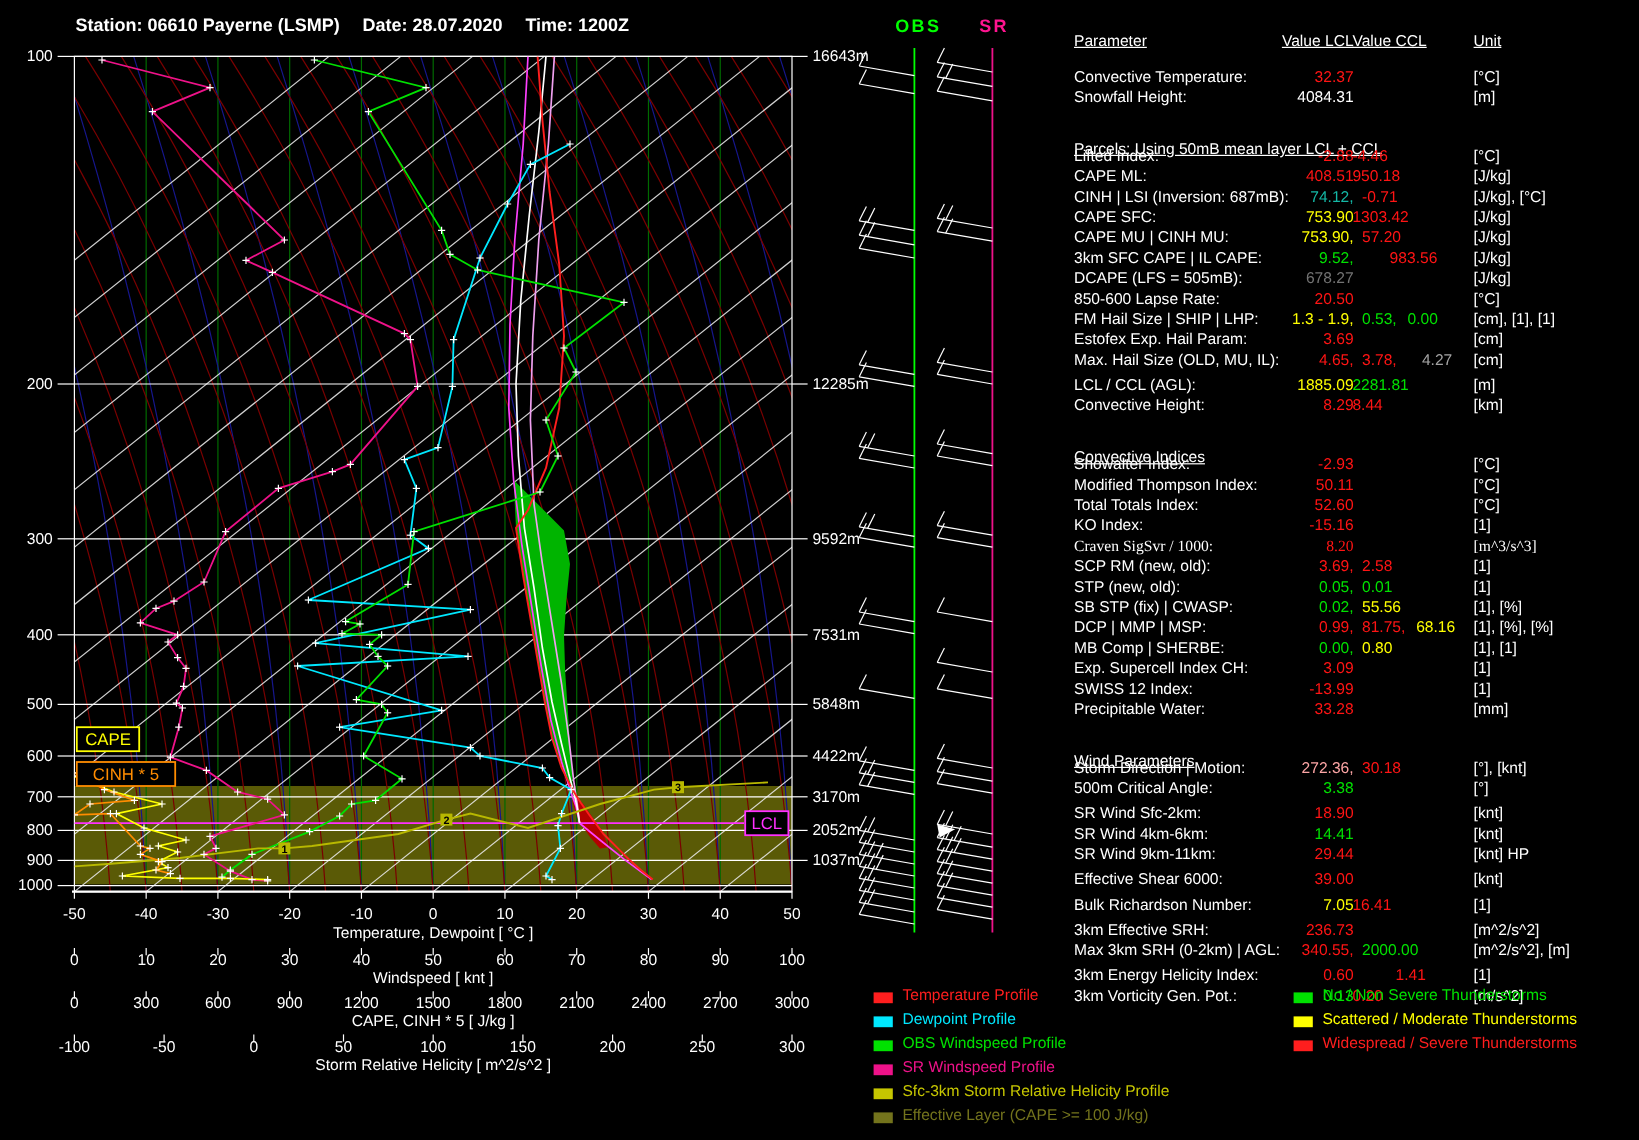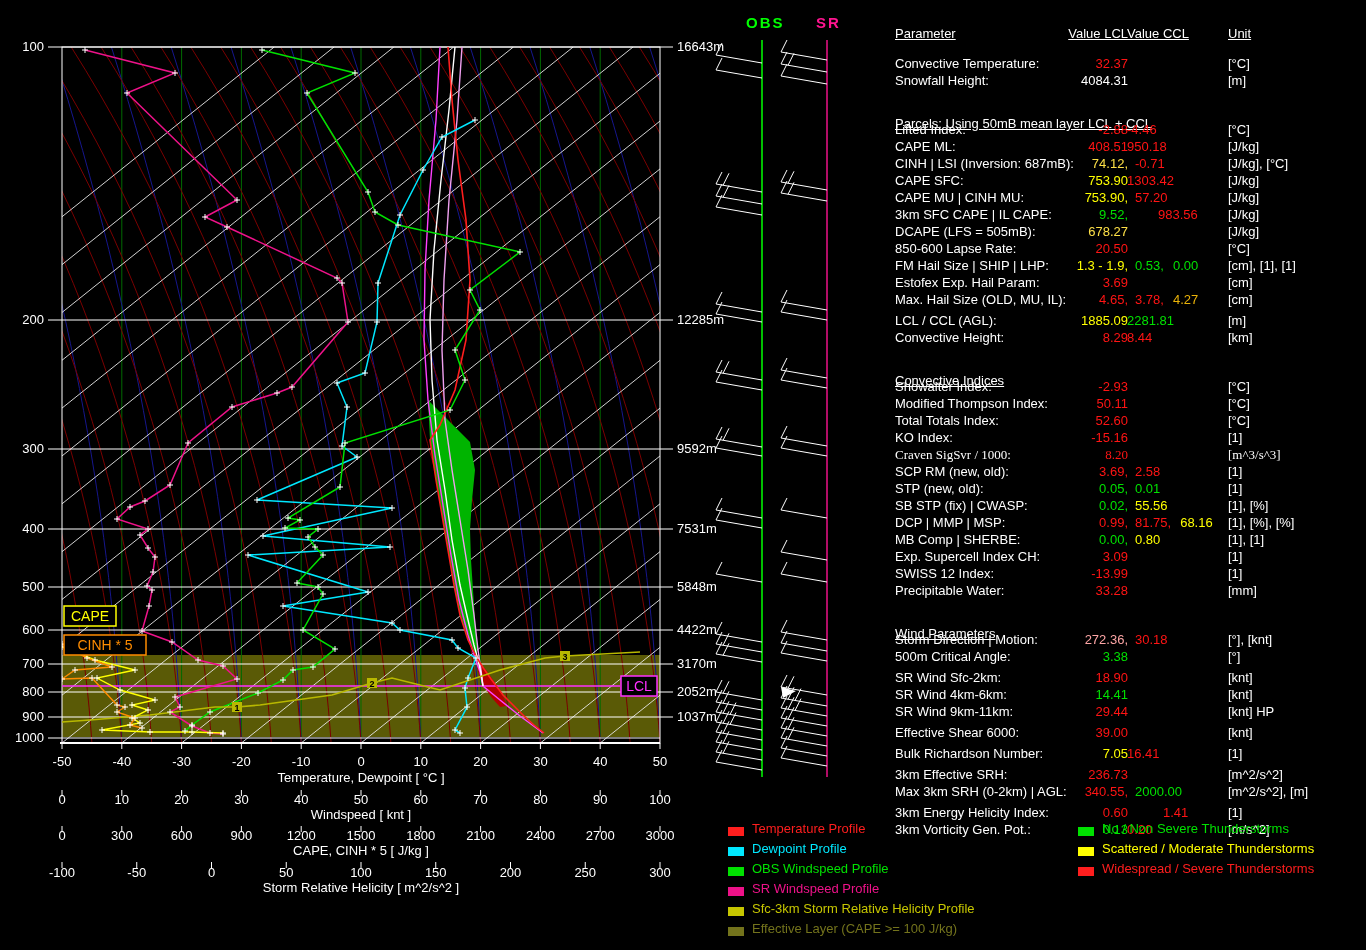--- a/index.html
+++ b/index.html
@@ -26,20 +26,23 @@
   
   .legend{position:absolute;font-size:13px;}
   .legend .litem{position:absolute;height:20px;white-space:nowrap;}
   .legend .swatch{position:absolute;left:0;top:3px;width:16px;height:9px;display:inline-block;}
   .legend .ltext{position:absolute;left:24px;top:-3px;}
 </style>
 </head>
 <body>
 <div id="stage">
 
+  <div id="title-bar">
+    <span>Station: 06610 Payerne (LSMP)</span><span>Date: 28.07.2020</span><span>Time: 1200Z</span>
+  </div>
 
   <div id="chart-area">
     <svg id="skewt-svg" width="880" height="950">
         <defs>
           <clipPath id="plotclip">
             <rect x="62" y="47" width="598" height="696"></rect>
           </clipPath>
         </defs>
         <g clip-path="url(#plotclip)">
           <rect x="62" y="655" width="598" height="82" fill="#5a5a06"></rect>
@@ -720,21 +723,21 @@
         <span class="tunit">[°C]</span>
       </div>
       <div class="trow" style="top: 113px;">
         <span class="tlabel">CAPE ML:</span>
         <span class="tv1"><span style="color: rgb(255, 20, 20);">408.51</span></span>
         <span class="tv2"><span style="color: rgb(255, 20, 20);">950.18</span></span>
         <span class="tunit">[J/kg]</span>
       </div>
       <div class="trow" style="top: 130px;">
         <span class="tlabel">CINH | LSI (Inversion: 687mB):</span>
-        <span class="tv1"><span style="color: #fde047;">74.12,</span></span>
+        <span class="tv1"><span style="color: #14b8a6;">74.12,</span></span>
         <span class="tmid"><span style="color: rgb(255, 20, 20);">-0.71</span></span>
         <span class="tunit">[J/kg], [°C]</span>
       </div>
       <div class="trow" style="top: 147px;">
         <span class="tlabel">CAPE SFC:</span>
         <span class="tv1"><span style="color: rgb(255, 255, 0);">753.90</span></span>
         <span class="tv2"><span style="color: rgb(255, 20, 20);">1303.42</span></span>
         <span class="tunit">[J/kg]</span>
       </div>
       <div class="trow" style="top: 164px;">
@@ -744,21 +747,21 @@
         <span class="tunit">[J/kg]</span>
       </div>
       <div class="trow" style="top: 181px;">
         <span class="tlabel">3km SFC CAPE | IL CAPE:</span>
         <span class="tv1"><span style="color: rgb(0, 225, 0);">9.52,</span></span>
         <span class="tmid"><span style="color: rgb(255, 20, 20); margin-left: 23px;">983.56</span></span>
         <span class="tunit">[J/kg]</span>
       </div>
       <div class="trow" style="top: 198px;">
         <span class="tlabel">DCAPE (LFS = 505mB):</span>
-        <span class="tv1"><span style="color: #fde047;">678.27</span></span>
+        <span class="tv1"><span style="color: #737373;">678.27</span></span>
         <span class="tunit">[J/kg]</span>
       </div>
       <div class="trow" style="top: 215px;">
         <span class="tlabel">850-600 Lapse Rate:</span>
         <span class="tv1"><span style="color: rgb(255, 20, 20);">20.50</span></span>
         <span class="tunit">[°C]</span>
       </div>
       <div class="trow" style="top: 232px;">
         <span class="tlabel">FM Hail Size | SHIP | LHP:</span>
         <span class="tv1"><span style="color: rgb(255, 255, 0);">1.3 - 1.9,</span></span>
@@ -766,21 +769,21 @@
         <span class="tunit">[cm], [1], [1]</span>
       </div>
       <div class="trow" style="top: 249px;">
         <span class="tlabel">Estofex Exp. Hail Param:</span>
         <span class="tv1"><span style="color: rgb(255, 20, 20);">3.69</span></span>
         <span class="tunit">[cm]</span>
       </div>
       <div class="trow" style="top: 266px;">
         <span class="tlabel">Max. Hail Size (OLD, MU, IL):</span>
         <span class="tv1"><span style="color: rgb(255, 20, 20);">4.65,</span></span>
-        <span class="tmid"><span style="color: rgb(255, 20, 20);">3.78,</span><span style="color: #eab308;">4.27</span></span>
+        <span class="tmid"><span style="color: rgb(255, 20, 20);">3.78,</span><span style="color: #a3a3a3; margin-left: 12px;">4.27</span></span>
         <span class="tunit">[cm]</span>
       </div>
       <div class="trow" style="top: 287px;">
         <span class="tlabel">LCL / CCL (AGL):</span>
         <span class="tv1"><span style="color: rgb(255, 255, 0);">1885.09</span></span>
         <span class="tv2"><span style="color: rgb(0, 225, 0);">2281.81</span></span>
         <span class="tunit">[m]</span>
       </div>
       <div class="trow" style="top: 304px;">
         <span class="tlabel">Convective Height:</span>

